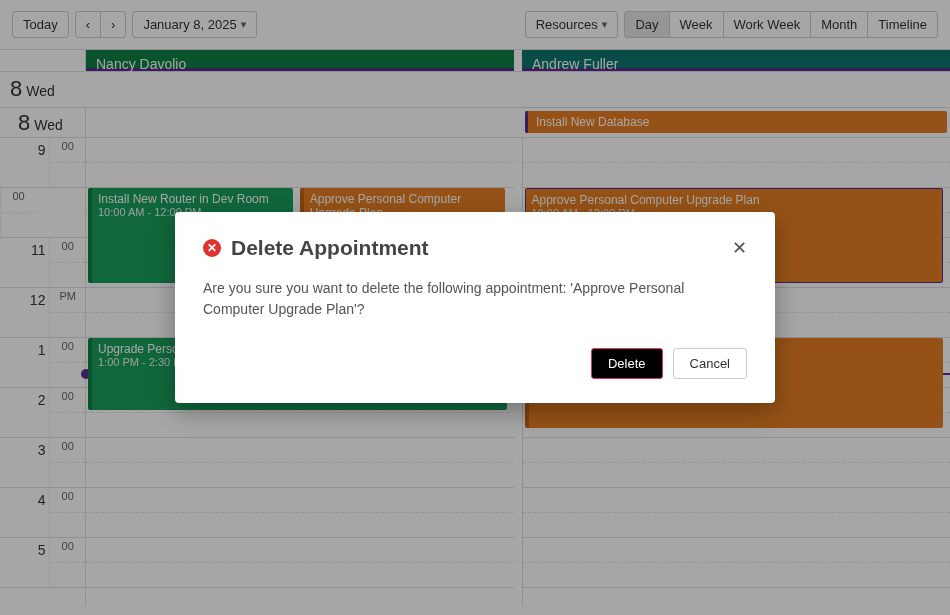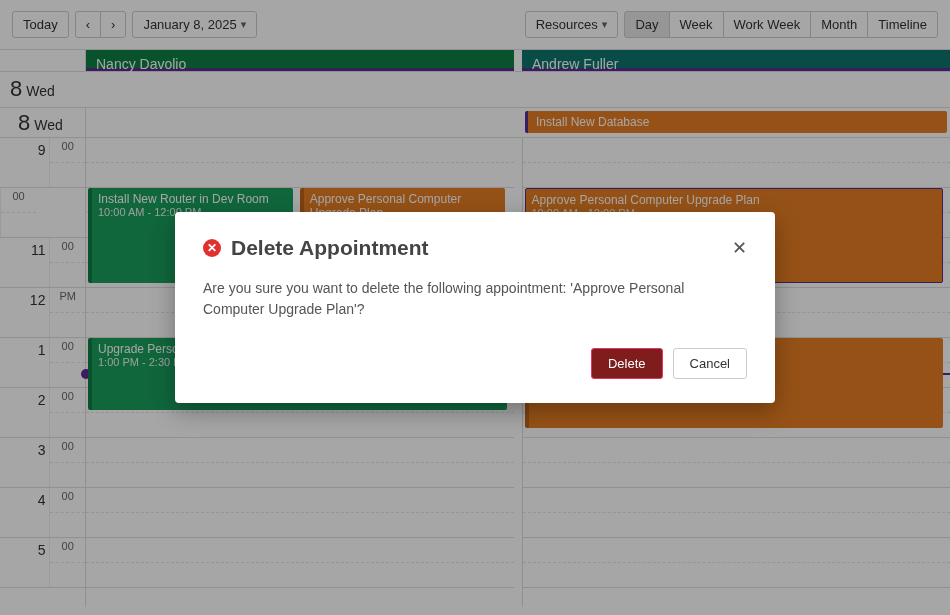--- a/index.html
+++ b/index.html
@@ -55,21 +55,21 @@
   .now-dot { width: 10px; height: 10px; background: #5b2c91; border-radius: 50%; position: absolute; left: -5px; top: -4px; }
 
   .overlay { position: absolute; inset: 0; background: rgba(0,0,0,0.35); display: flex; align-items: center; justify-content: center; }
   .dialog { width: 600px; background: #fff; border-radius: 4px; box-shadow: 0 8px 24px rgba(0,0,0,0.3); padding: 24px 28px; }
   .dialog-header { display: flex; align-items: center; gap: 10px; margin-bottom: 18px; }
   .dialog-icon { width: 18px; height: 18px; border-radius: 50%; background: #e03030; color: #fff; display: flex; align-items: center; justify-content: center; font-size: 12px; font-weight: bold; }
   .dialog-title { font-size: 21px; font-weight: 600; color: #444; flex: 1; }
   .dialog-close { cursor: pointer; font-size: 18px; color: #555; }
   .dialog-body { color: #555; font-size: 14px; line-height: 1.5; margin-bottom: 28px; }
   .dialog-footer { display: flex; justify-content: flex-end; gap: 10px; }
-  .btn-danger { background: #7f1d1d; color: #fff; border-color: #e5335d; padding: 7px 16px; }
+  .btn-danger { background: #000000; color: #fff; border-color: #e5335d; padding: 7px 16px; }
   .btn-default { padding: 7px 16px; }
 </style>
 </head>
 <body>
 
 <div class="toolbar">
   <button class="btn">Today</button>
   <div class="btn-group">
     <button class="btn">
         <span>‹</span>

